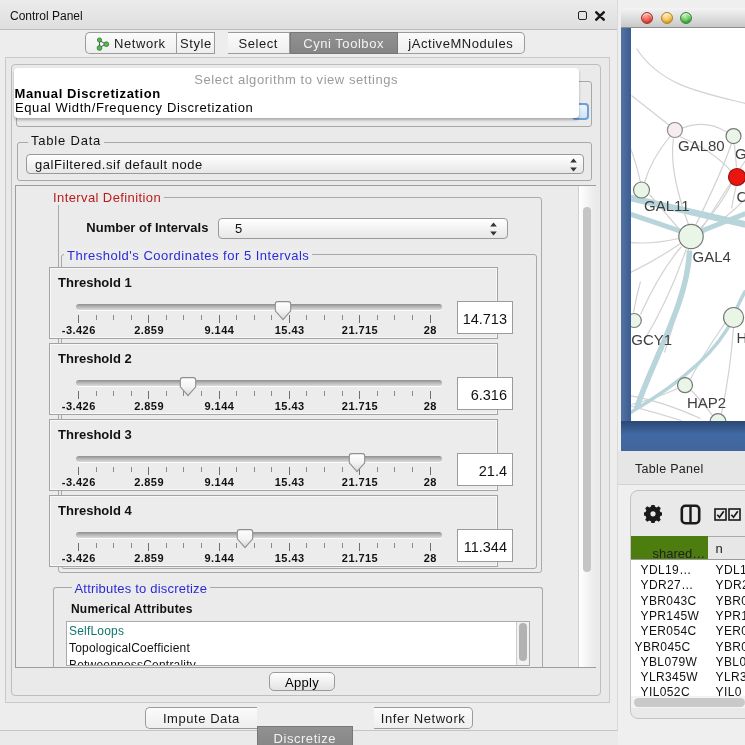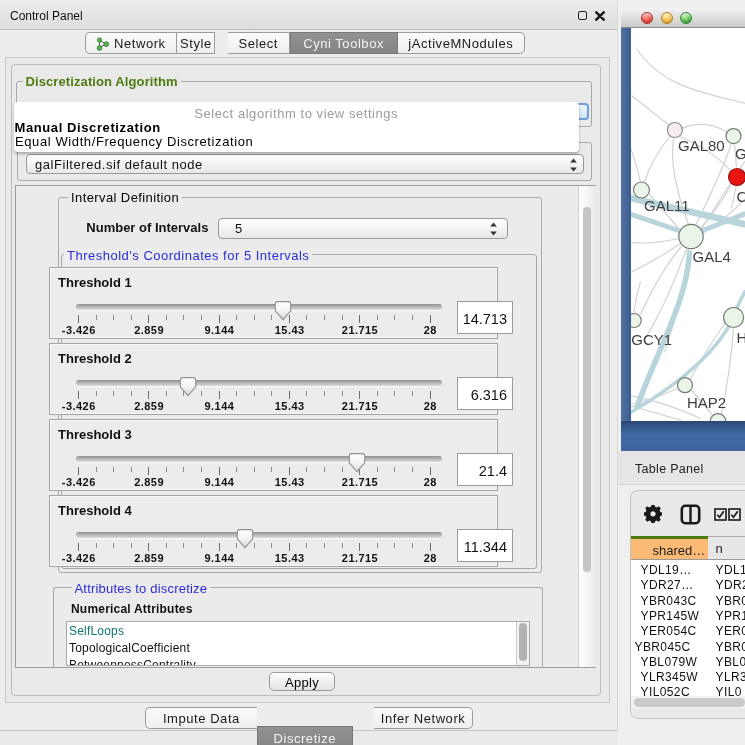--- a/index.html
+++ b/index.html
@@ -21,31 +21,31 @@
 #sbtrack { left:577.5px; top:186px; width:18px; height:480.5px; background:linear-gradient(90deg,#ffffff,#f2f2f2 60%,#e9e9e9); border-left:1px solid #cfcfcf; }
 #sbthumb { left:583px; top:207px; width:8px; height:365px; background:#c5c5c5; border-radius:4px; }
 .tpanel { position:absolute; left:49px; width:449px; height:72.5px; border:1px solid #a3a3a3; background:#ececec; box-shadow:inset 0 0 0 1px rgba(255,255,255,0.65); }
 .ttitle { position:absolute; left:8px; top:7px; font-size:13px; font-weight:bold; color:#111; }
 .track { position:absolute; left:26px; top:36.5px; width:366px; height:5.5px; border-radius:3px; background:linear-gradient(180deg,#8e8e8e,#bdbdbd 55%,#dadada); box-shadow:0 1px 0 rgba(255,255,255,0.85); }
 .ticksmin { position:absolute; left:28.3px; top:47.5px; width:353px; height:5px; background:repeating-linear-gradient(90deg,#8a8a8a 0px,#8a8a8a 1px,transparent 1px,transparent 17.575px); }
 .ticksmaj { position:absolute; left:28.3px; top:47.5px; width:353px; height:7.5px; background:repeating-linear-gradient(90deg,#6e6e6e 0px,#6e6e6e 1px,transparent 1px,transparent 70.3px); }
 .slab { position:absolute; top:56.5px; font-size:11px; font-weight:bold; letter-spacing:0.45px; color:#111; transform:translateX(-50%); }
 .vbox { position:absolute; left:407px; top:33.5px; width:56px; height:32.5px; background:#ffffff; border:1px solid #9b9b9b; font-size:14.5px; color:#111; text-align:right; padding:8.5px 5px 0 0; }
 .thumb { position:absolute; top:33px; width:18px; height:20px; }
-#popup { left:14px; top:102px; width:564.5px; height:49.5px; background:#ffffff; border-radius:4px; box-shadow:0 2px 3px rgba(0,0,0,0.28); }
+#popup { left:14px; top:68px; width:564.5px; height:49.5px; background:#ffffff; border-radius:4px; box-shadow:0 2px 3px rgba(0,0,0,0.28); }
 #attrlist { left:65.5px; top:620.5px; width:464px; height:45px; background:#ffffff; border:1px solid #aaa; overflow:hidden; }
 .btn { position:absolute; background:linear-gradient(180deg,#fefefe,#e3e3e3); border:1px solid #9a9a9a; border-radius:5px; font-size:13px; letter-spacing:0.3px; color:#000; text-align:center; }
 #nettitle { left:620.5px; top:8px; width:124.5px; height:19.5px; background:linear-gradient(180deg,#f4f4f4,#c9c9c9); border-top-left-radius:6px; border-bottom:1px solid #8e8e8e; }
 .tl { position:absolute; top:11.5px; width:12px; height:12px; border-radius:50%; box-shadow:inset 0 1.5px 1.5px rgba(255,255,255,0.75), inset 0 -1px 2px rgba(0,0,0,0.18); }
 #blueleft { left:620.5px; top:27.5px; width:10px; height:393px; background:linear-gradient(90deg,#54739f,#3a5c94); }
 #bluebottom { left:620.5px; top:420.5px; width:124.5px; height:30px; background:linear-gradient(180deg,#2b4873,#416aa4 45%,#42659c); }
 #canvas { left:630.5px; top:27.5px; width:114.5px; height:393px; background:#ffffff; overflow:hidden; }
 #tphead { left:618px; top:450.5px; width:127px; height:34px; background:#e6e6e6; border-bottom:1px solid #d2d2d2; }
 #tpbox { left:630px; top:490px; width:130px; height:229px; background:#e9e9e9; border:1px solid #c3c3c3; border-radius:8px; }
-#thead1 { left:630.5px; top:536px; width:101px; height:23.5px; background:#fdba74; border-right:1px solid #8fa8b3; border-top:3px solid #4d7c0f; border-bottom:1px solid #9a9a9a; }
+#thead1 { left:630.5px; top:536px; width:101px; height:23.5px; background:#4d7c0f; border-right:1px solid #8fa8b3; border-top:6px solid #4d7c0f; border-bottom:1px solid #9a9a9a; }
 #thead2 { left:708px; top:536px; width:37px; height:23.5px; background:#e7e7e7; border-top:1px solid #aaa; border-bottom:1px solid #9a9a9a; }
 #tbody { left:630.5px; top:559.5px; width:114.5px; height:148.5px; background:#ffffff; }
 .trow { position:absolute; left:0; width:114.5px; height:15.3px; font-size:12px; letter-spacing:0.4px; color:#111; }
 #hscroll { left:630.5px; top:696px; width:114.5px; height:12px; background:#f3f3f3; }
 #hthumb { left:634px; top:697.5px; width:111px; height:9px; background:#c9c9c9; border-radius:4.5px; }
 </style>
 </head>
 <body>
 <div id="page">
   <div class="abs" id="ctrlwin"></div>
@@ -85,21 +85,21 @@
         <path d="M4.5 0.5 L7.8 4.6 L1.2 4.6 Z" fill="#333"></path>
         <path d="M4.5 13.5 L7.8 9.4 L1.2 9.4 Z" fill="#333"></path>
       </svg>
   </div>
 
   <div class="abs" id="scrollpane"></div>
   <div class="abs" id="sbtrack"></div>
   <div class="abs" id="sbthumb"></div>
 
   <div class="abs group" style="left:57.5px;top:196.5px;width:484.5px;height:376.5px;border-color:#a9a9a9"></div>
-  <div class="abs gtitle" style="left:68px;top:190px;color:#000000;letter-spacing:0.4px;background:#ebebeb">Interval Definition</div>
+  <div class="abs gtitle" style="left:50px;top:190px;color:#b91c1c;letter-spacing:0.4px;background:#ebebeb">Interval Definition</div>
   <div class="abs" style="left:86.3px;top:219.5px;font-size:13px;font-weight:bold;color:#111">Number of Intervals</div>
   <div class="abs combo" style="left:218px;top:217.5px;width:290px;height:21px;padding:2.5px 0 0 16px">5
     <svg style="position:absolute;right:9px;top:3px" width="9" height="14" viewBox="0 0 9 14">
         <path d="M4.5 0.5 L7.8 4.6 L1.2 4.6 Z" fill="#333"></path>
         <path d="M4.5 13.5 L7.8 9.4 L1.2 9.4 Z" fill="#333"></path>
       </svg>
   </div>
 
   <div class="abs group" style="left:60.5px;top:254px;width:476.5px;height:314.5px"></div>
   <div class="abs gtitle" style="left:64px;top:247.5px;color:#2b2bd8;letter-spacing:0.5px;background:#ececec">Threshold's Coordinates for 5 Intervals</div>

